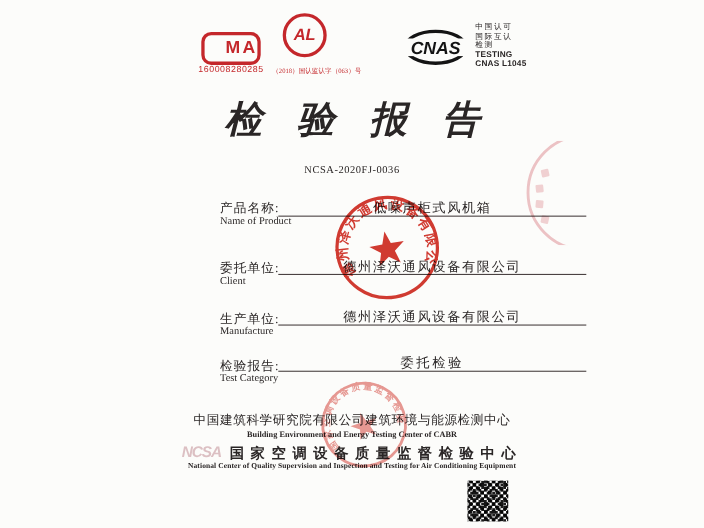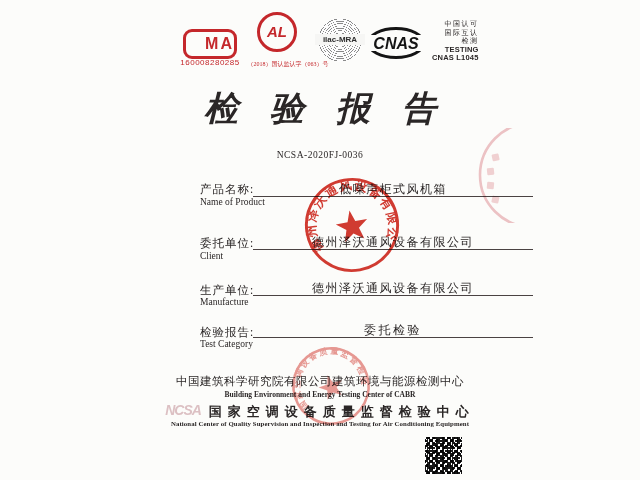--- a/index.html
+++ b/index.html
@@ -16,21 +16,21 @@
   .cal-circle{left:257px;top:12px;width:34px;height:34px;border:3px solid #c4272b;border-radius:50%;
               color:#c4272b;font-size:15px;font-weight:bold;font-style:italic;text-align:center;
               line-height:33px;font-family:"Liberation Sans",sans-serif;}
   .cal-cap{left:238px;top:60px;width:100px;text-align:center;font-size:6px;color:#c4272b;}
   .ilac{left:318px;top:18px;width:44px;height:44px;border-radius:50%;
         background:repeating-radial-gradient(circle at 50% 50%, #8a8a8a 0 .6px, #fdfdfd .6px 2.3px);}
   .ilac-band{position:absolute;left:-3px;right:-3px;top:16px;height:11px;background:#f6f6f4;
              color:#2d2d2d;font-size:8px;font-weight:bold;text-align:center;line-height:11px;
              font-family:"Liberation Sans",sans-serif;}
   .cnas-svg{left:366px;top:26px;}
-  .accr{left:432px;top:20px;line-height:8.5px;text-align:right;}
+  .accr{left:432px;top:20px;line-height:8.5px;}
   .accr .zh{font-size:7px;letter-spacing:1.5px;}
   .accr .en{font-size:7.5px;font-weight:bold;font-family:"Liberation Sans",sans-serif;letter-spacing:.2px;}
 
   
   .title-zh{left:0;right:0;top:86px;text-align:center;font-size:34px;font-weight:bold;
             letter-spacing:32px;text-indent:32px;font-style:italic;}
   .title-en{left:0;right:0;top:126px;text-align:center;font-size:23px;letter-spacing:2px;text-indent:2px;}
   .report-no{left:0;right:0;top:150px;text-align:center;font-size:9.5px;letter-spacing:.5px;}
 
   
@@ -65,23 +65,20 @@
 <body>
 
 <div class="page">
 
   <div class="abs cma-box">MA</div>
   <div class="abs cma-num">160008280285</div>
 
   <div class="abs cal-circle">AL</div>
   <div class="abs cal-cap">（2018）国认监认字（063）号</div>
 
-  <div class="abs ilac">
-    <div class="ilac-band">ilac-MRA</div>
-  </div>
 
   <svg class="abs cnas-svg" width="60" height="34" viewBox="0 0 60 34">
     <ellipse cx="30" cy="17" rx="27.5" ry="14.5" fill="none" stroke="#141414" stroke-width="3"></ellipse>
     <rect x="0" y="9" width="60" height="16" fill="#fcfcfa"></rect>
     <text x="30" y="23" text-anchor="middle" font-size="16" font-weight="bold" font-style="italic" font-family="Liberation Sans, sans-serif" fill="#141414">CNAS</text>
   </svg>
 
   <div class="abs accr">
     <div class="zh">中国认可</div>
     <div class="zh">国际互认</div>

